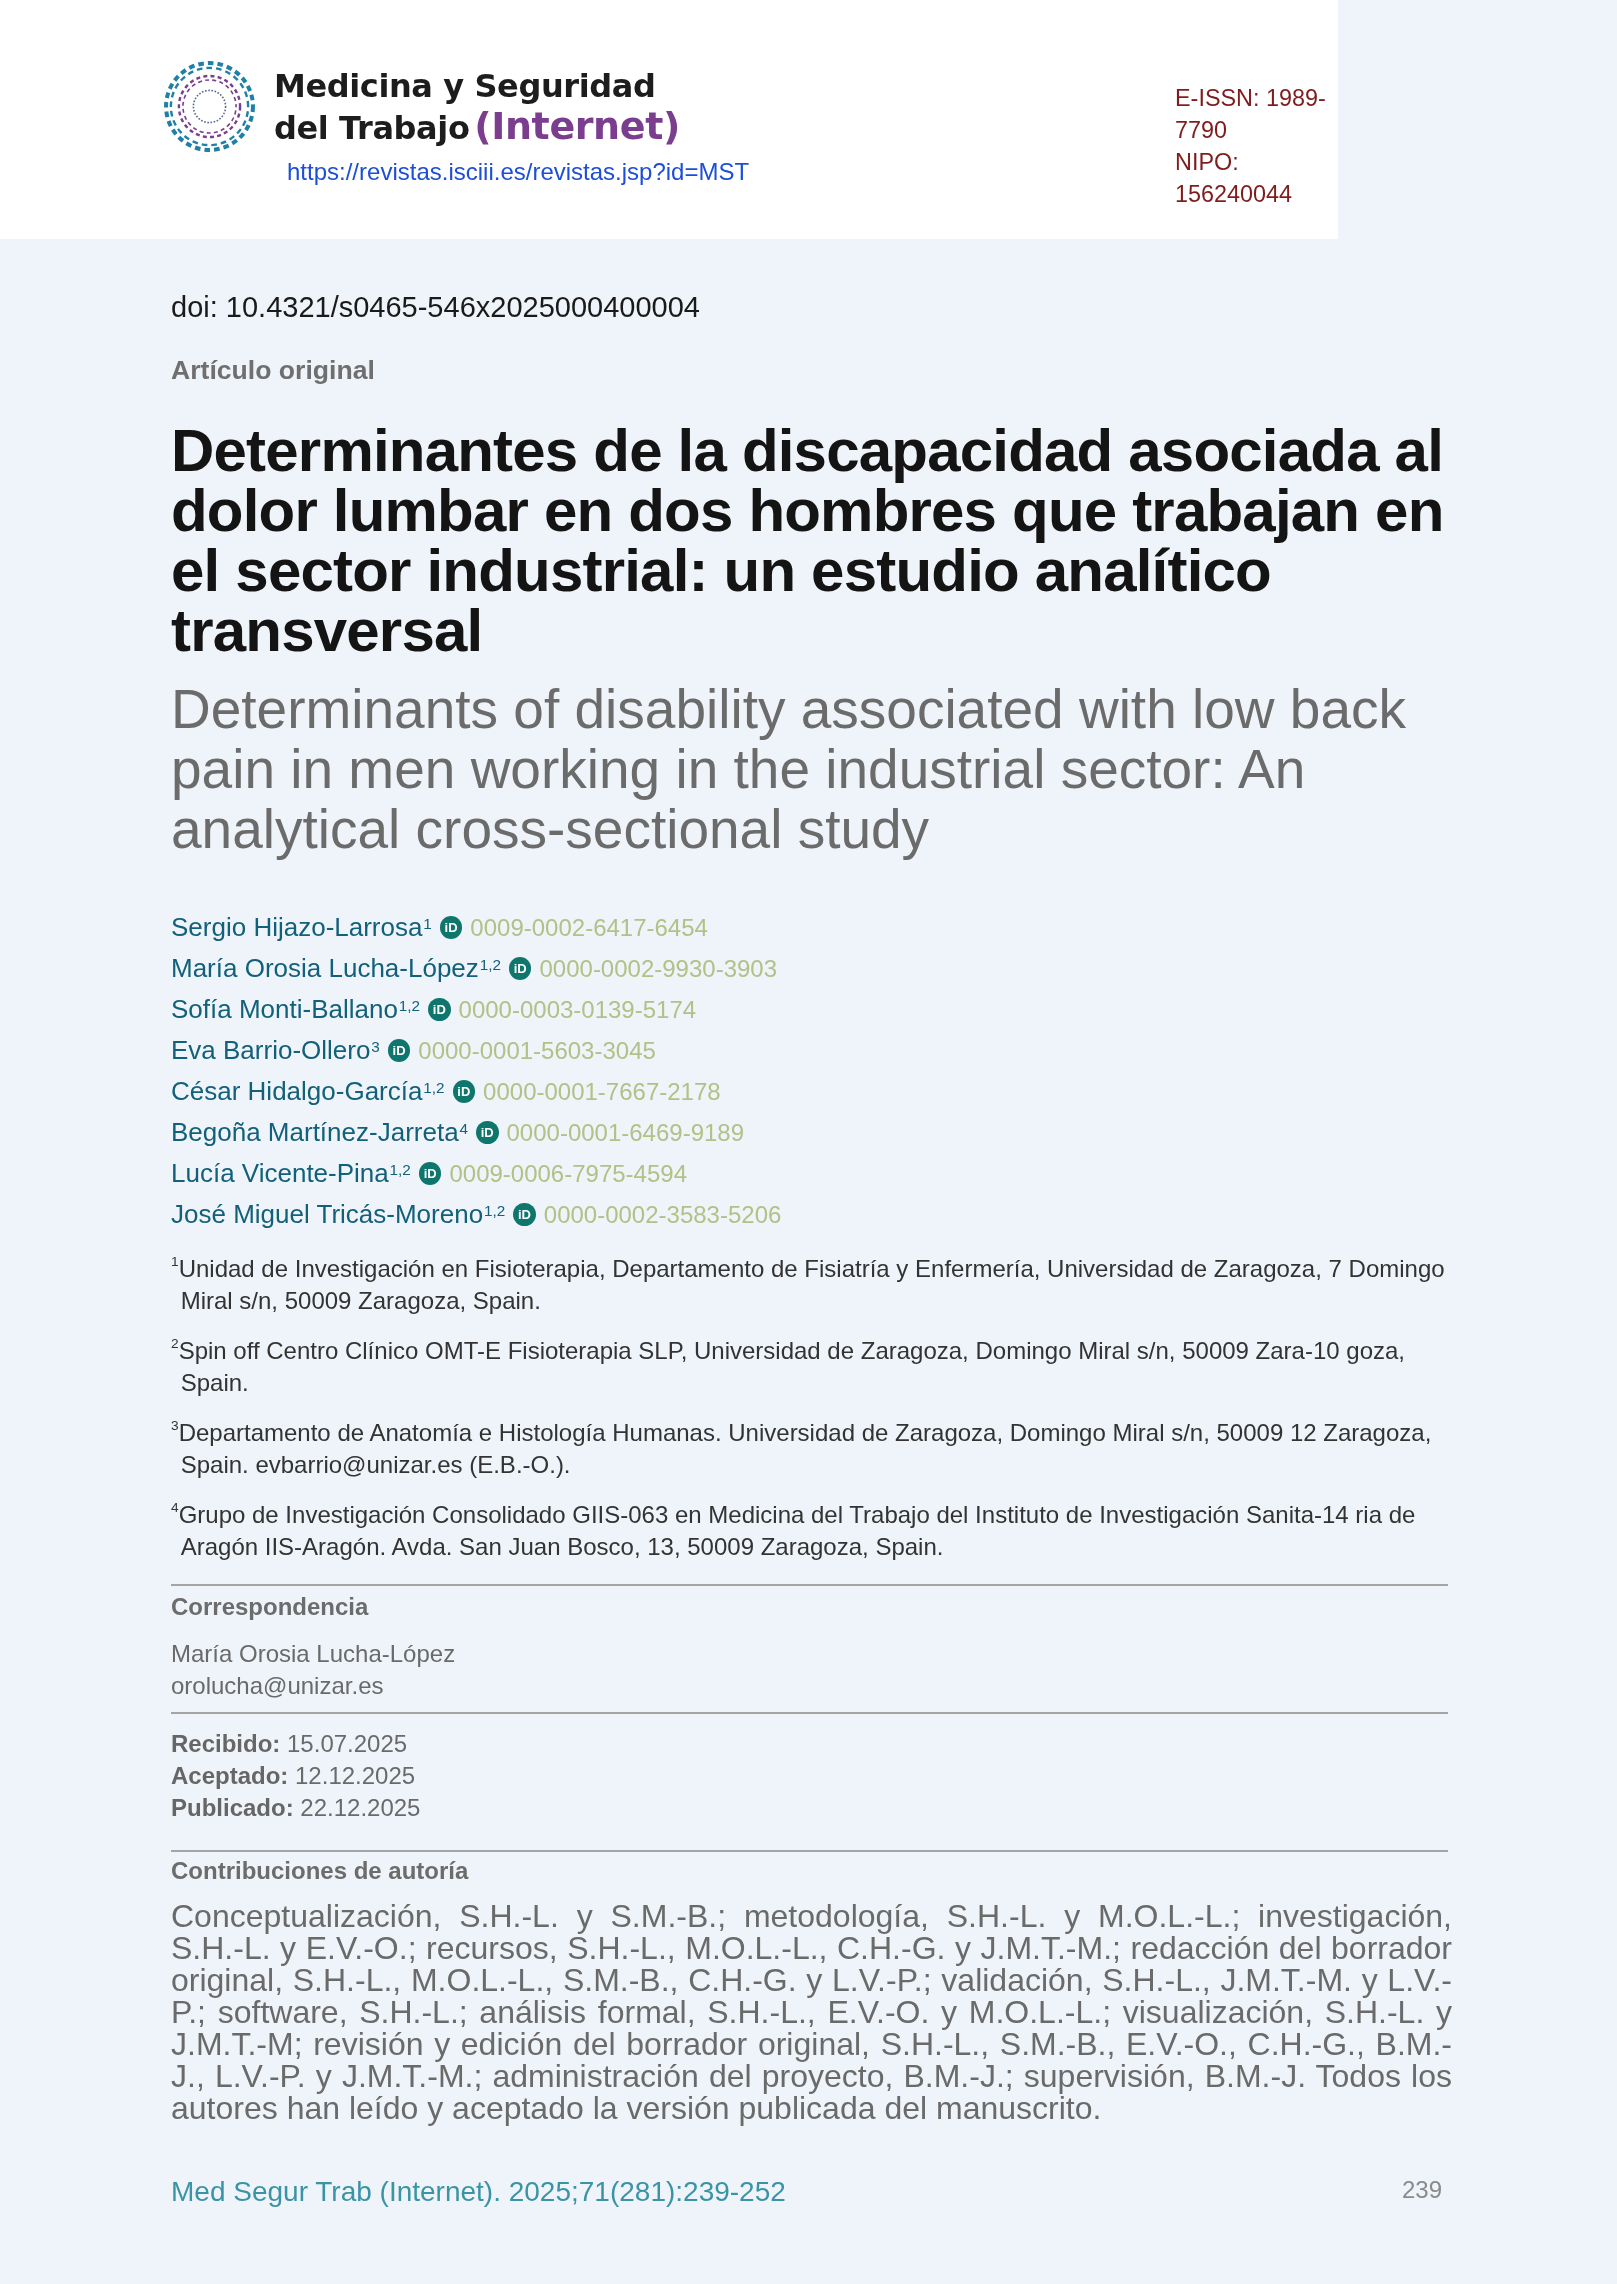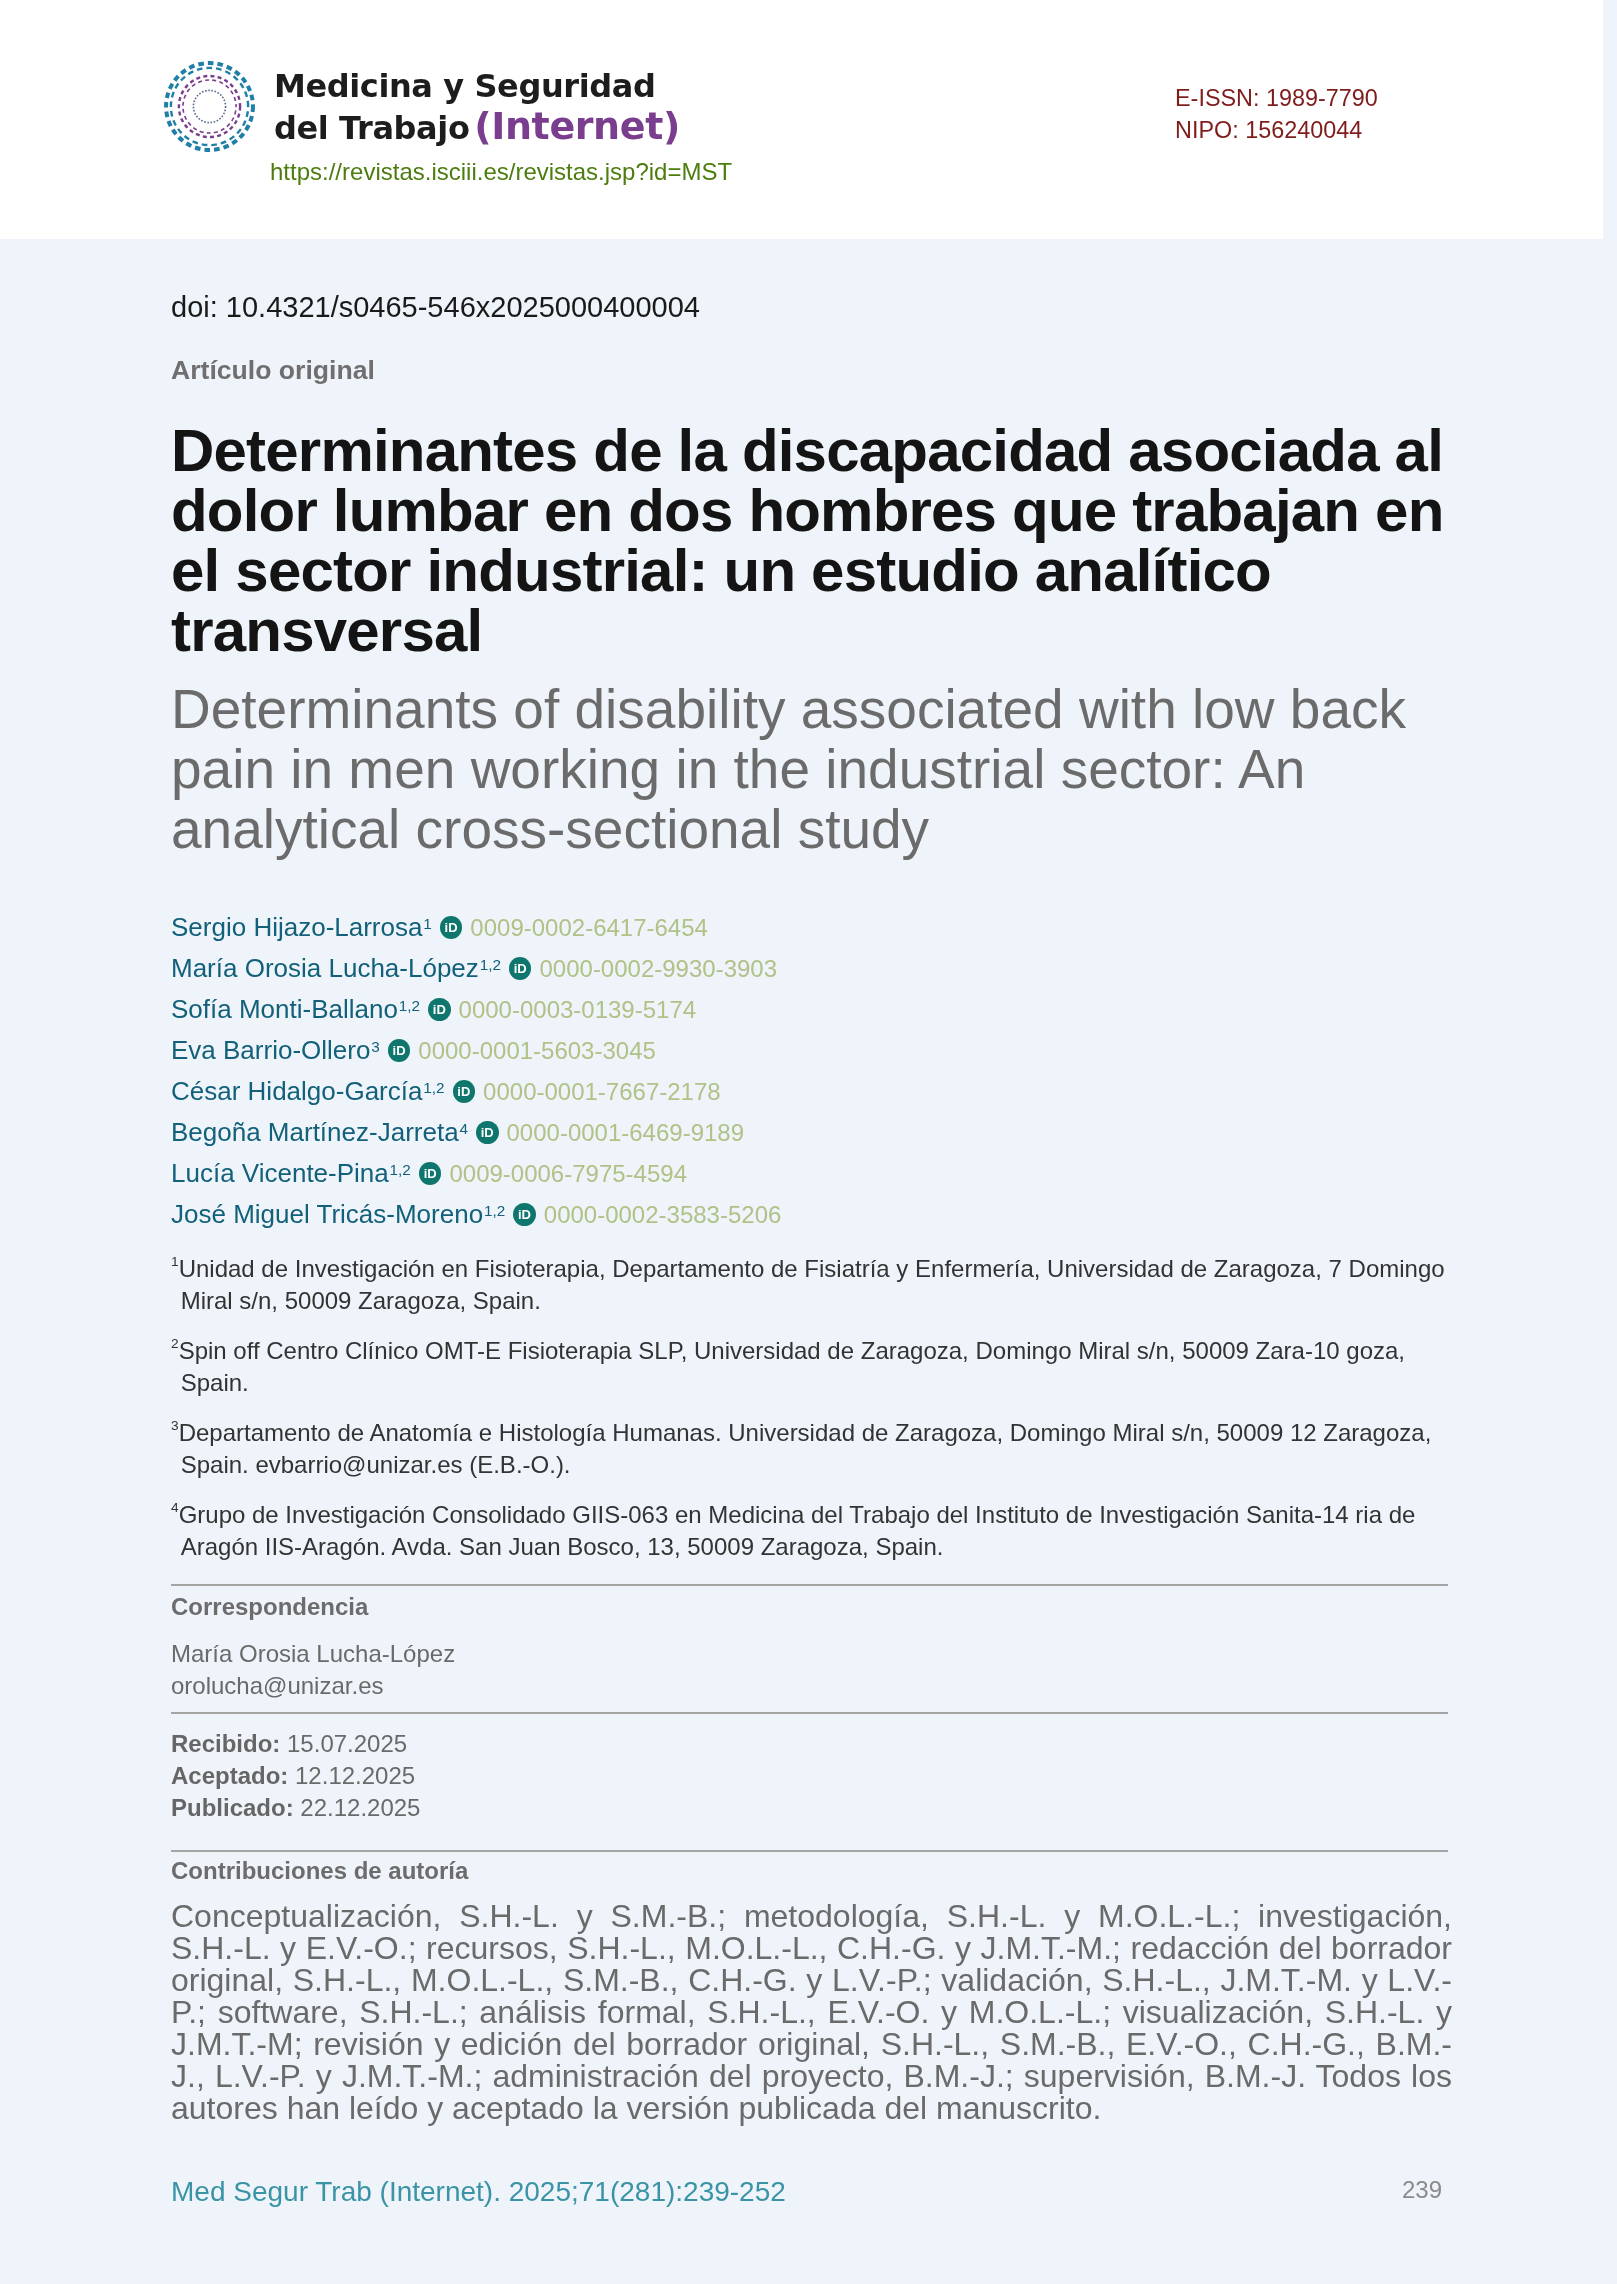--- a/index.html
+++ b/index.html
@@ -5,33 +5,33 @@
     * { box-sizing: border-box; margin: 0; padding: 0; }
     html, body { width: 1618px; height: 2284px; }
     body {
       font-family: "Liberation Sans", "DejaVu Sans", sans-serif;
       background: #eef4f9;
       color: #222;
       position: relative;
       overflow: hidden;
     }
     .header {
-      position: absolute; left: 0; top: 0; width: 1603px; height: 239px;
+      position: absolute; left: 0; top: 0; width: 1338px; height: 239px;
       background: #ffffff;
     }
     .logo-icon { position: absolute; left: 158px; top: 55px; width: 103px; height: 103px; }
     .brand { position: absolute; left: 274px; top: 66px; }
     .brand-line {
       font-family: "DejaVu Sans", sans-serif; font-weight: bold;
       font-size: 32px; line-height: 40px; color: #1d1d1d; letter-spacing: -0.4px;
     }
     .brand-internet { font-weight: bold; color: #7b3e8e; font-size: 38px; margin-left: 4.8px; }
     .journal-url {
-      position: absolute; left: 270px; top: 158px;
-      font-size: 24px; color: #4d7c0f; font-family: "Liberation Sans", sans-serif;
+      position: absolute; left: 287px; top: 158px;
+      font-size: 24px; color: #1d4ed8; font-family: "Liberation Sans", sans-serif;
     }
     .issn-block {
       position: absolute; left: 1175px; top: 82px;
       font-size: 23.4px; line-height: 32px; color: #7f1d1d;
     }
 
     .doi { position: absolute; left: 171px; top: 291px; font-size: 29px; color: #1a1a1a; }
     .article-type { position: absolute; left: 171px; top: 338px; font-size: 26.6px; color: #6f6f6f; font-weight: bold; margin-top: 17px; }
 
     .title-es {

